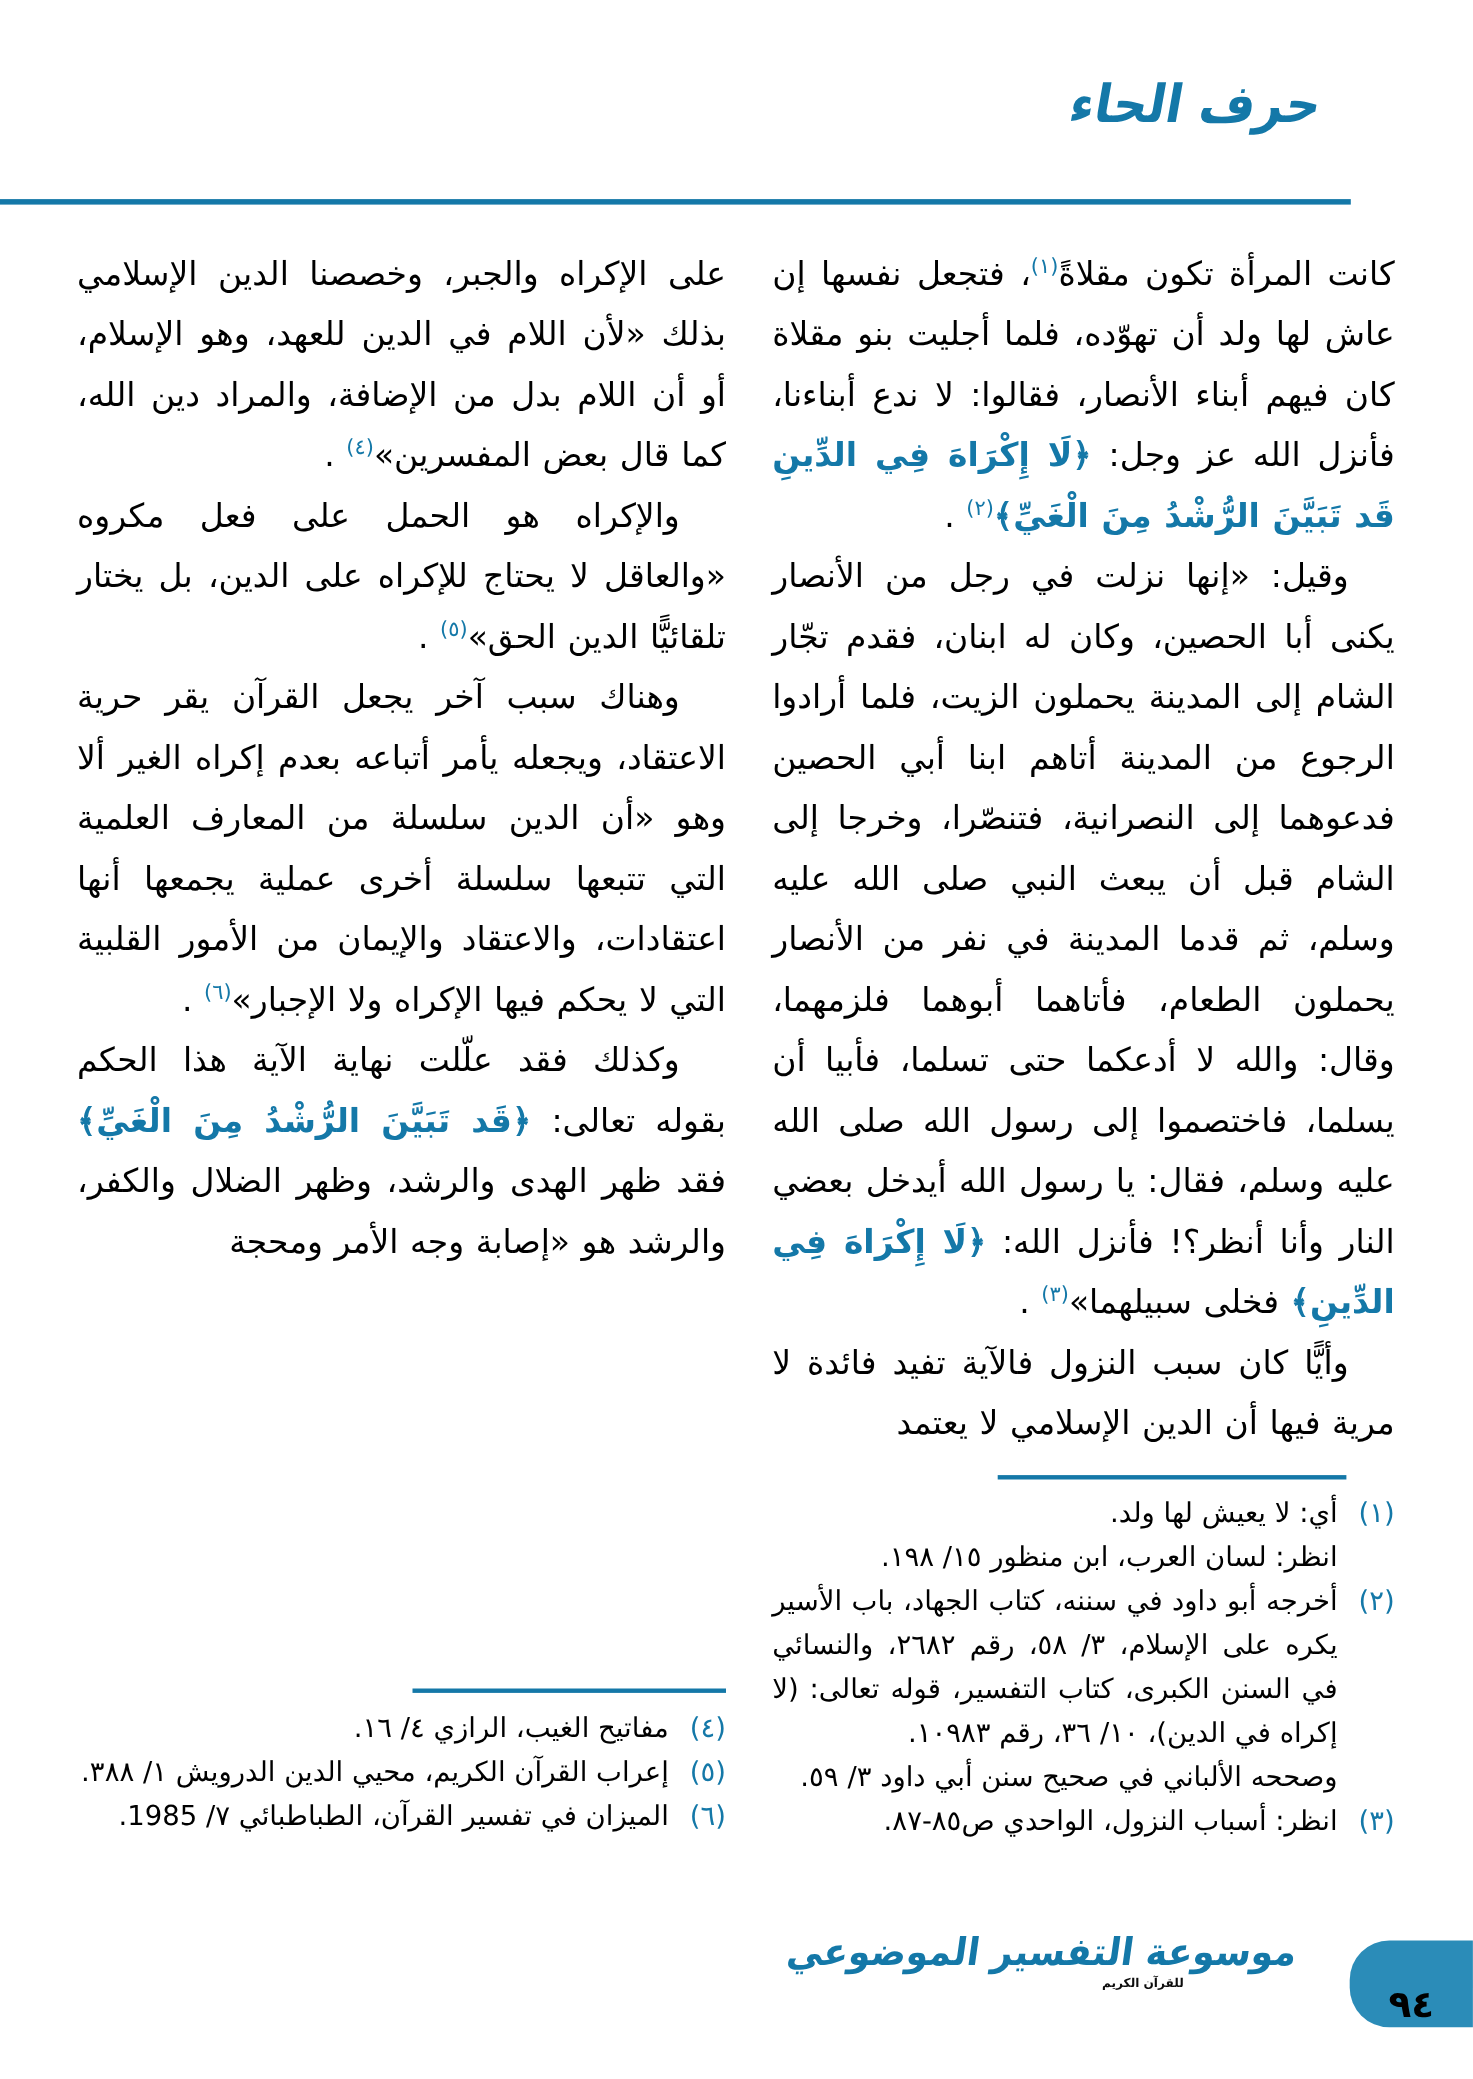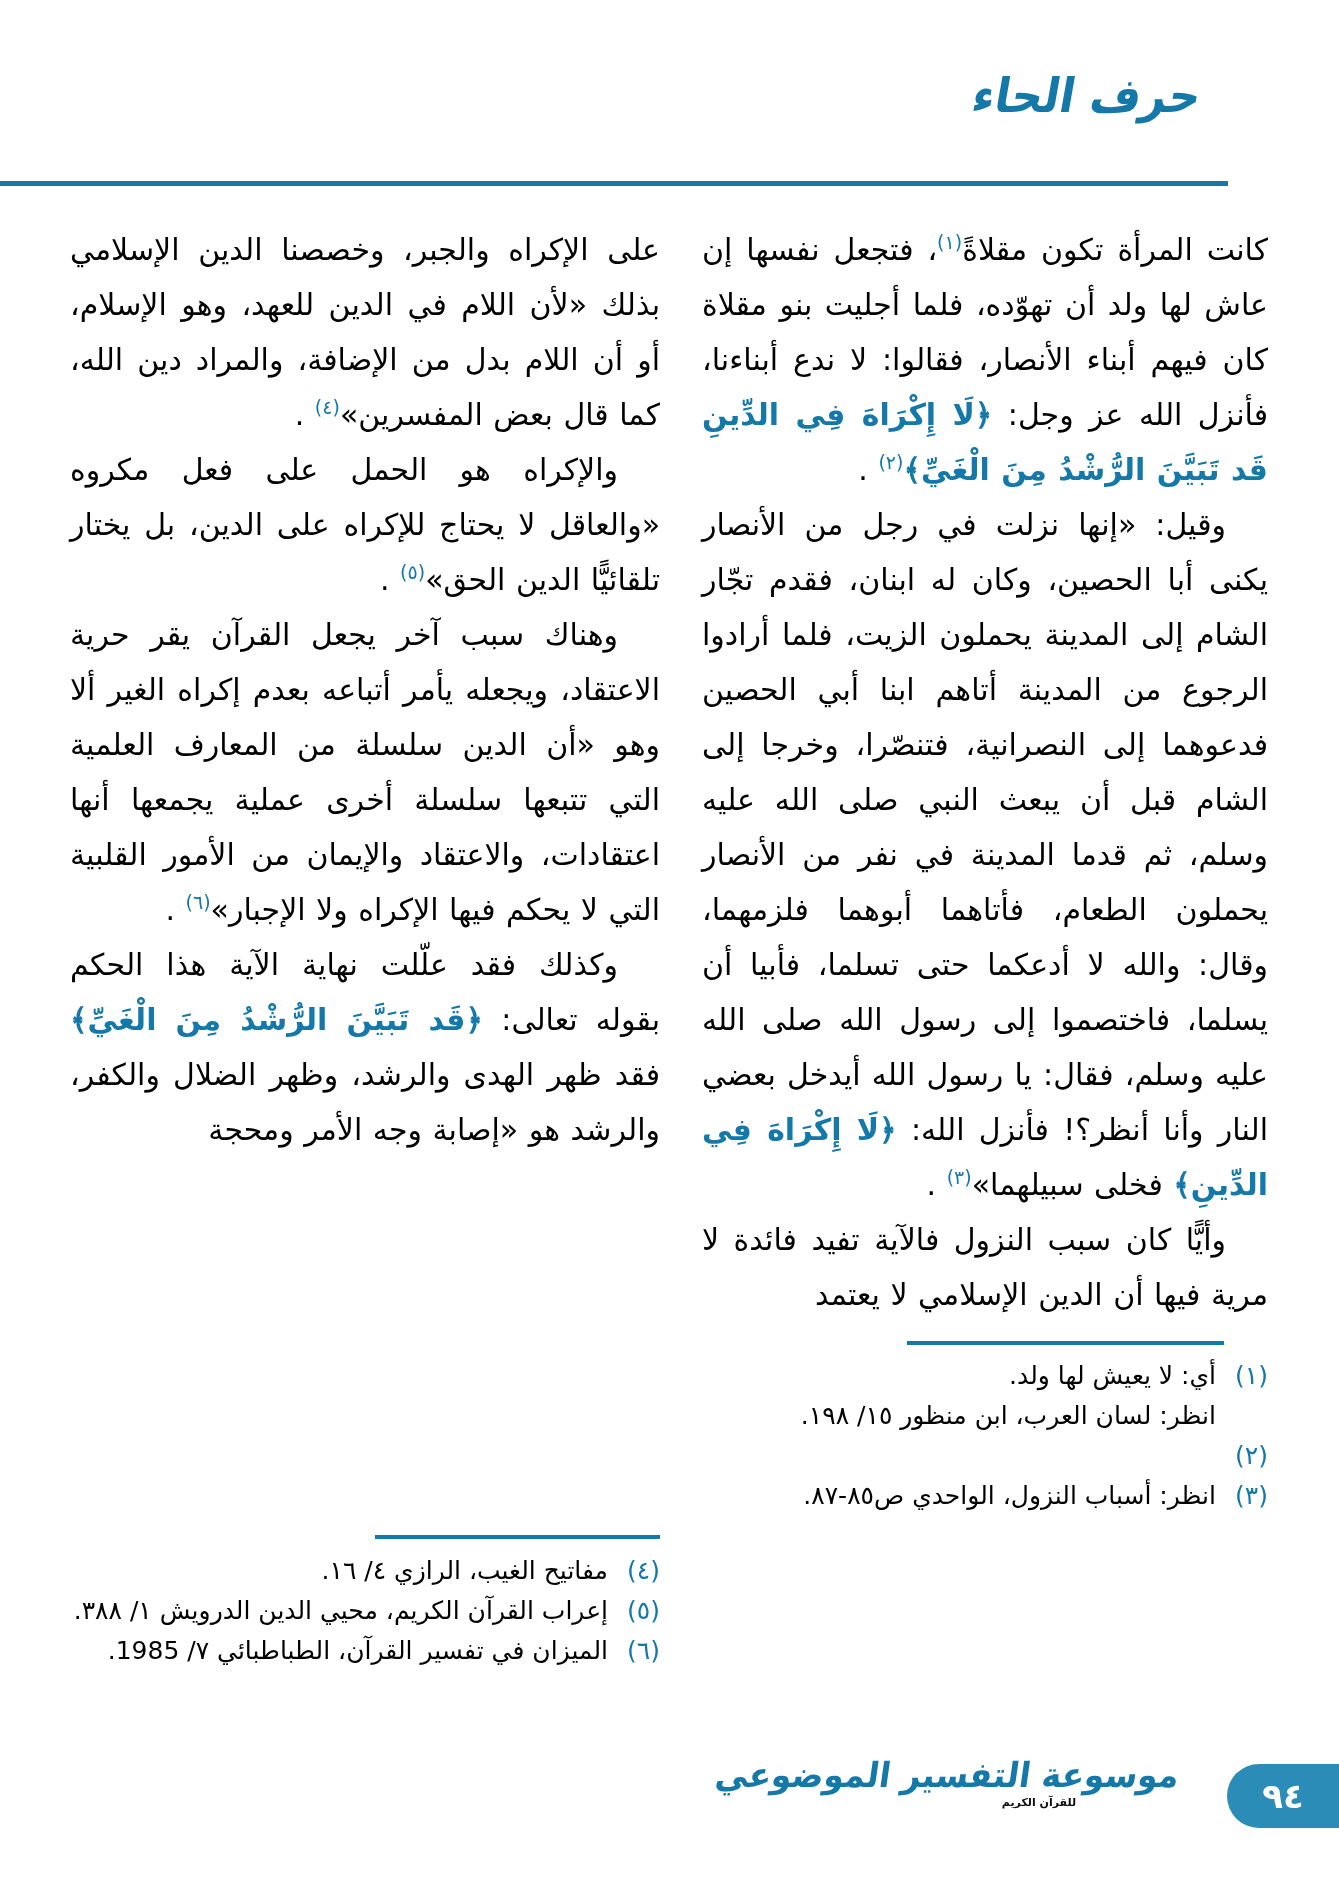--- a/index.html
+++ b/index.html
@@ -56,24 +56,24 @@
   .fn-text{flex:1;}
   .fn-line{text-align:justify;text-align-last:right;}
   
   .logo{position:absolute;top:1754px;right:160px;width:280px;text-align:center;}
   .logo-title{
     font-size:33px;font-weight:bold;color:var(--accent);
     transform:skewX(-8deg) scaleY(1.05);line-height:1.25;white-space:nowrap;
   }
   .logo-sub{font-size:11px;font-weight:bold;color:#0d0d0d;margin-top:1px;}
   .page-badge{
-    position:absolute;top:1764px;right:0;width:112px;height:64px;
+    position:absolute;top:1764px;right:0;width:112px;height:79px;
     background:var(--badge);border-radius:36px 0 0 36px;
-    display:flex;align-items:center;justify-content:center;
-    color:#ffffff;font-size:34px;font-weight:bold;
+    display:flex;align-items:flex-end;justify-content:center;
+    color:#000000;font-size:34px;font-weight:bold;
   }
 </style>
 </head>
 <body>
 
 <div class="page">
 
   <div class="header-title">حرف الحاء</div>
 
   <div class="header-rule"></div>
@@ -96,20 +96,22 @@
       <div class="footnote">
         <span class="fn-num">(١)</span>
         <div class="fn-text">
           <div class="fn-line">أي: لا يعيش لها ولد.</div>
           <div class="fn-line">انظر: لسان العرب، ابن منظور ١٥/ ١٩٨.</div>
         </div>
       </div>
       <div class="footnote">
         <span class="fn-num">(٢)</span>
         <div class="fn-text">
+          <div class="fn-line">أخرجه أبو داود في سننه، كتاب الجهاد، باب الأسير يكره على الإسلام، ٣/ ٥٨، رقم ٢٦٨٢، والنسائي في السنن الكبرى، كتاب التفسير، قوله تعالى: (لا إكراه في الدين)، ١٠/ ٣٦، رقم ١٠٩٨٣.</div>
+          <div class="fn-line">وصححه الألباني في صحيح سنن أبي داود ٣/ ٥٩.</div>
         </div>
       </div>
       <div class="footnote">
         <span class="fn-num">(٣)</span>
         <div class="fn-text">
           <div class="fn-line">انظر: أسباب النزول، الواحدي ص٨٥-٨٧.</div>
         </div>
       </div>
     </div>
 

